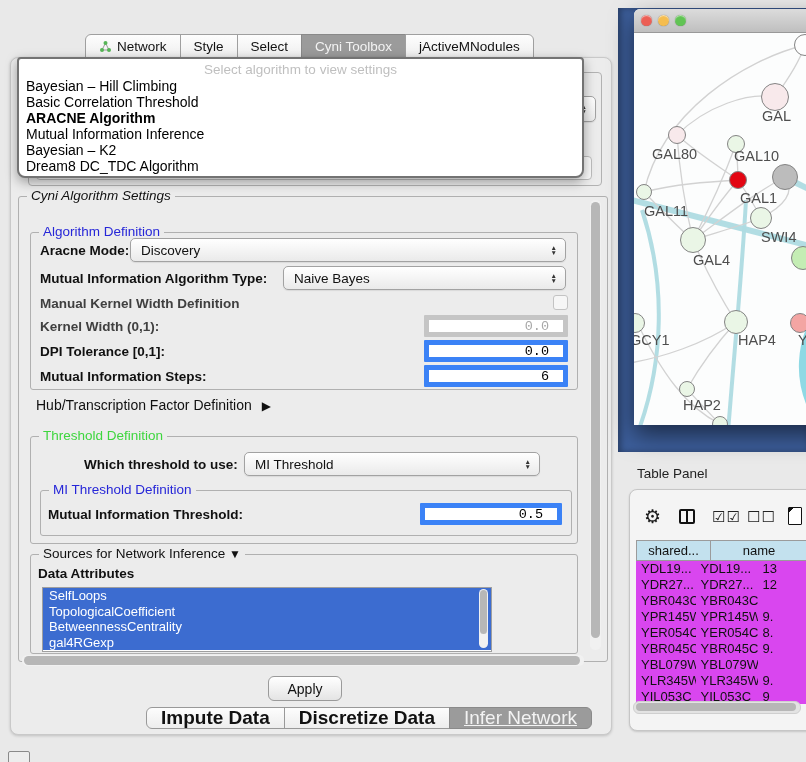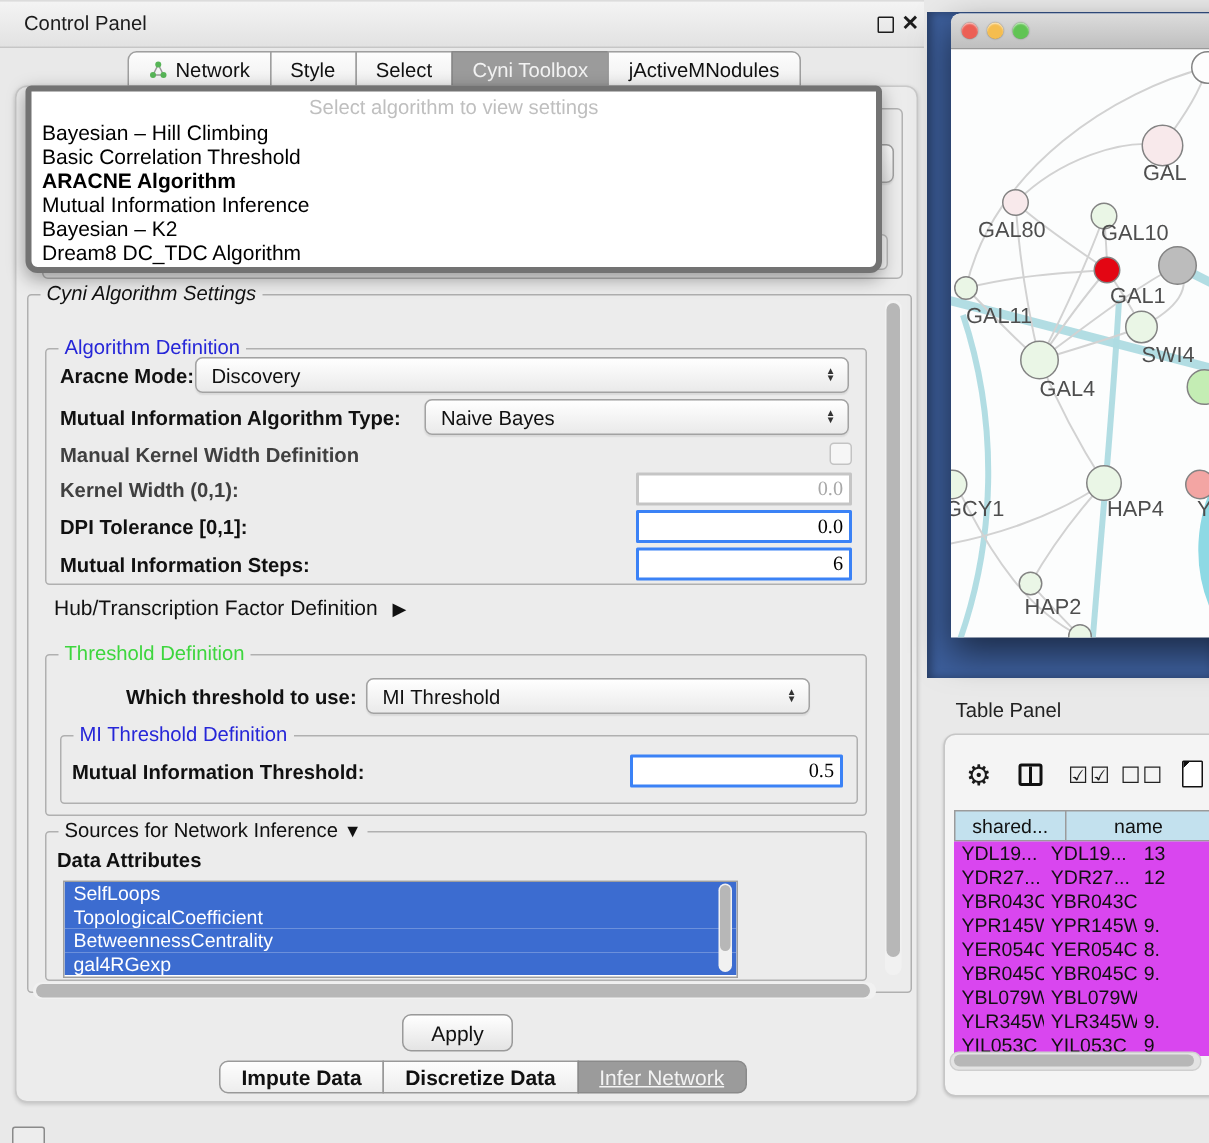--- a/index.html
+++ b/index.html
@@ -18,59 +18,59 @@
   .tabstrip{left:85px;top:34px;height:24px;display:flex;}
   .tab{display:flex;align-items:center;justify-content:center;gap:5px;height:24px;box-sizing:border-box;
        padding:0 13px;border:1px solid #9f9f9f;margin-left:-1px;font-size:13.5px;
        background:linear-gradient(#fdfdfd,#efefef);white-space:nowrap;}
   .tab.first{border-radius:6px 0 0 0;margin-left:0;}
   .tab.last{border-radius:0 6px 0 0;}
   .tab.sel{background:var(--tab_selected_gray);color:#f3f3f3;border-color:#898989;}
 
   .bottom-tabstrip{left:146px;top:707px;height:22px;display:flex;}
   .btab{display:flex;align-items:center;justify-content:center;height:22px;box-sizing:border-box;
-        padding:0 14px;border:1px solid #999;margin-left:-1px;font-size:14px;font-weight:bold;
+        padding:0 14px;border:1px solid #999;margin-left:-1px;font-size:19px;font-weight:bold;
         background:linear-gradient(#fdfdfd,#ededed);white-space:nowrap;}
   .btab.first{border-radius:6px 0 0 6px;margin-left:0;}
   .btab.last{border-radius:0 6px 6px 0;text-decoration:underline;}
   .btab.sel{background:var(--tab_selected_gray);color:#f3f3f3;border-color:#8a8a8a;font-weight:normal;}
 
   
   .cp-card{left:10px;top:57px;width:600px;height:676px;background:#ececec;border:1px solid #c9c9c9;
            border-radius:8px;box-shadow:0 1px 3px rgba(0,0,0,.18);}
 
   
   .bg-fieldset{left:28px;top:72px;width:572px;height:112px;border:1px solid #b2b2b2;border-radius:4px;}
   .bg-combo{left:440px;top:96px;width:156px;height:26px;border:1px solid #7aa0d8;border-radius:5px;
             background:linear-gradient(#fff,#e9e9e9);box-shadow:0 0 0 3px #86aede;}
   .ghost-input{left:36px;top:156px;width:556px;height:24px;border:1px solid #bdbdbd;border-radius:4px;
                background:#fafafa;color:#b9b9b9;font-size:13.5px;padding:0 8px;box-sizing:border-box;
                font-family:"Liberation Sans",sans-serif;}
 
   
-  .dropdown{left:17px;top:57px;width:563px;height:117px;background:#fff;border:4px solid #737373;
+  .dropdown{left:17px;top:57px;width:563px;height:117px;background:#fff;border:2px solid #737373;
             border-radius:4px 4px 8px 8px;box-shadow:0 4px 12px rgba(0,0,0,.35);z-index:20;overflow:hidden;}
   .dd-prompt{text-align:center;color:#bfbfbf;font-size:13.5px;height:17px;line-height:17px;margin-top:2px;}
   .dd-item{height:16px;line-height:16px;font-size:14px;padding-left:7px;white-space:nowrap;color:#000;}
   .dd-item.bold{font-weight:bold;}
 
   
   .fs{border:1px solid #b0b0b0;border-radius:3px;box-sizing:border-box;}
   .leg{position:absolute;top:-9px;left:8px;background:#ececec;padding:0 4px;font-size:13.5px;white-space:nowrap;}
   .leg.blue{color:var(--legend_blue);}
   .leg.green{color:var(--legend_green);}
   .lbl{font-size:13.5px;font-weight:bold;white-space:nowrap;}
   .lbl.dis{color:#404040;}
   .combo{border:1px solid #a2a2a2;border-radius:5px;background:linear-gradient(#ffffff,#eaeaea);
          display:flex;align-items:center;font-size:13.5px;padding-left:10px;box-sizing:border-box;
          box-shadow:0 1px 1px rgba(0,0,0,.08);gap:15px;}
   .combo .arrows{margin-left:auto;display:flex;flex-direction:column;align-items:center;
                  padding-right:8px;font-size:6.5px;line-height:5px;color:#333;}
-  .field{border:2px solid #3b82f6;background:#fff;text-align:right;font-size:13.5px;
-         font-family:Liberation Serif, serif;padding:0 4px;box-sizing:border-box;border-radius:1px;}
+  .field{border:5px solid #3b82f6;background:#fff;text-align:right;font-size:13.5px;
+         font-family:Liberation Mono, monospace;padding:0 14px;box-sizing:border-box;border-radius:1px;}
   .field.dis{border-color:#c5c5c5;color:#a8a8a8;}
   .checkbox{width:15px;height:15px;border:1px solid #c3c3c3;border-radius:3px;background:#f6f6f6;box-sizing:border-box;}
   .plain-lbl{font-size:14px;white-space:nowrap;}
   .tri{font-size:12px;}
   .attr-list{border:1px solid #9f9f9f;background:#fff;overflow:hidden;}
   .attr-item{height:15.5px;line-height:15.5px;background:var(--selection_blue);color:#fff;
              font-size:13px;padding-left:6px;white-space:nowrap;}
   .list-scroll{position:absolute;background:#f1f1f1;border-radius:5px;}
   .thumb{position:absolute;background:#b7b7b7;border-radius:5px;}
   .apply-btn{left:268px;top:676px;width:72px;height:23px;border:1px solid #9a9a9a;border-radius:6px;
@@ -117,25 +117,20 @@
   .td.c2{width:60px;}
   .hscroll{left:633px;top:701px;width:166px;height:11px;background:#e3e3e3;border-radius:6px;border:1px solid #cfcfcf;}
 
   .dock-icon{left:8px;top:751px;width:20px;height:16px;border:1.5px solid #8a8a8a;border-radius:2px;background:#ededed;}
 </style>
 </head>
 <body>
 
 <div class="stage">
 
-  <div class="abs cp-titlebar">
-    <div class="abs cp-title">Control Panel</div>
-    <div class="abs float-icon"></div>
-    <div class="abs close-icon">✕</div>
-  </div>
 
   <div class="abs tabstrip" id="top-tabs">
       <div class="tab first">
         <svg width="13" height="13" viewBox="0 0 13 13">
           <path d="M3 10 L6.5 3 L10 10 Z" fill="none" stroke="#9a9a9a"></path>
           <circle cx="3" cy="10" r="2" fill="#57b557"></circle>
           <circle cx="6.5" cy="3" r="2" fill="#57b557"></circle>
           <circle cx="10" cy="10" r="2" fill="#57b557"></circle>
         </svg>
         <span>Network</span>

